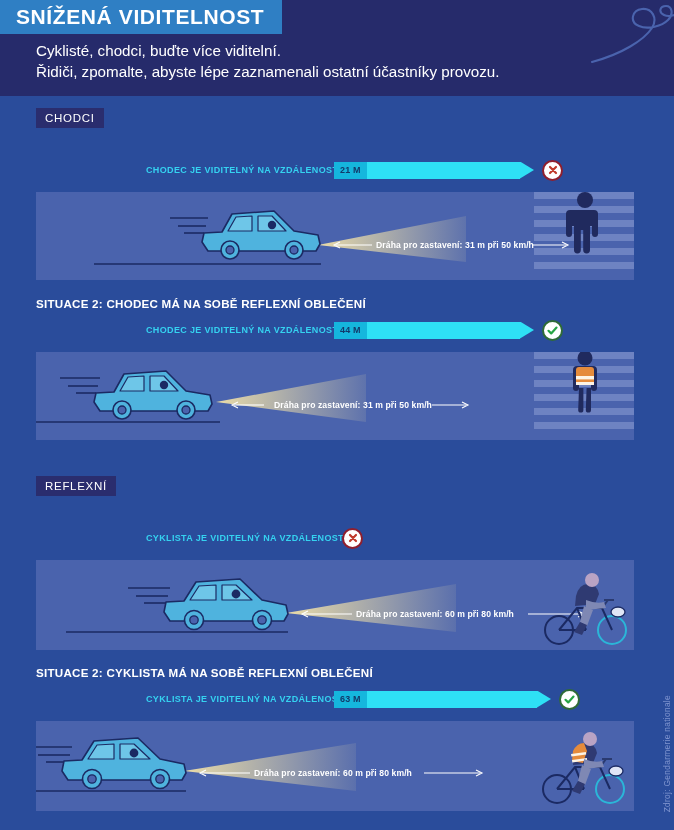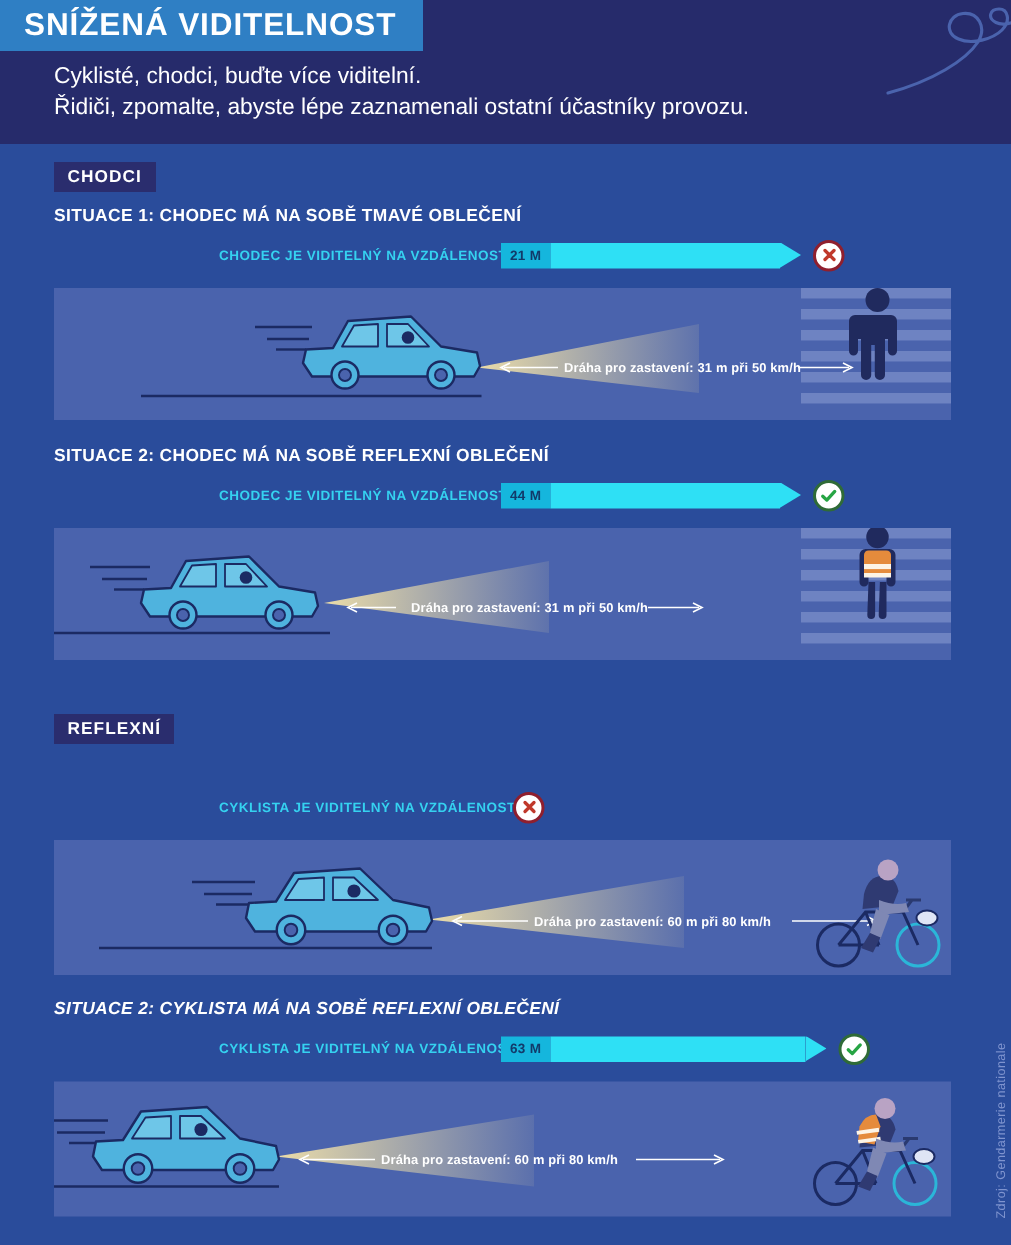--- a/index.html
+++ b/index.html
@@ -27,21 +27,21 @@
     position:absolute;left:36px;top:40px;width:600px;
     color:#ffffff;font-size:15.2px;line-height:21px;font-weight:normal;
   }
   .subtitle div{white-space:nowrap;}
 
   
   .body-area{position:absolute;left:0;top:96px;width:674px;height:734px;background:#2a4c9b;}
 
   .section-chip{
     display:inline-block;background:#2a2d6e;color:#fff;
-    font-size:11.5px;font-weight:bold;letter-spacing:.7px;
+    font-size:11.5px;font-weight:normal;letter-spacing:.7px;
     padding:4px 9px 4px 9px;
   }
   .situation-title{
     color:#ffffff;font-size:11.6px;font-weight:bold;letter-spacing:.25px;
     white-space:nowrap;
   }
 
   
   .bar-row{position:relative;height:20px;display:flex;align-items:center;}
   .bar-label{
@@ -109,21 +109,20 @@
       <div>Řidiči, zpomalte, abyste lépe zaznamenali ostatní účastníky provozu.</div>
     </div>
   </div>
 
   <div class="body-area">
 
     <div style="position:absolute;left:36px;top:12px;">
       <span class="section-chip">CHODCI</span>
     </div>
 
-    <div style="position:absolute;left:36px;top:41px;" class="situation-title">SITUACE 1: CHODEC MÁ NA SOBĚ TMAVÉ OBLEČENÍ</div>
 
     <div class="bar-row" style="position:absolute;left:146px;top:64px;width:420px;">
       <div class="bar-label" style="width:183px;">CHODEC JE VIDITELNÝ NA VZDÁLENOST</div>
       <div class="bar" style="width:200px;">
         <div class="bar-chip">21 M</div>
         <div class="bar-fill"></div>
         <div class="bar-tip"></div>
       </div>
       <div class="status bad">
         <svg width="12" height="12" viewBox="0 0 12 12">
@@ -300,21 +299,21 @@
           <path d="M540 36 q3 -12 12 -12 q9 0 11 10 l-4 10 l-20 2 z" fill="#2f3a72"></path>
           <circle cx="556" cy="20" r="7" fill="#b9a3c4"></circle>
           <path d="M550 40 q10 4 18 2 l2 6 l-20 2 z" fill="#7f88b4"></path>
           <path d="M548 46 l-4 16 l7 4 l6 -16 z" fill="#7f88b4"></path>
           <path d="M544 62 l-6 10 l8 3 l5 -10 z" fill="#2f3a72"></path>
         </g>
       </svg>
       <div class="dist-text" style="left:320px;top:49px;">Dráha pro zastavení: 60 m při 80 km/h</div>
     </div>
 
-    <div style="position:absolute;left:36px;top:570px;font-style:italic;" class="situation-title">SITUACE 2: CYKLISTA MÁ NA SOBĚ REFLEXNÍ OBLEČENÍ</div>
+    <div style="position:absolute;left:36px;top:570px;" class="situation-title">SITUACE 2: CYKLISTA MÁ NA SOBĚ REFLEXNÍ OBLEČENÍ</div>
 
     <div class="bar-row" style="position:absolute;left:146px;top:593px;width:440px;">
       <div class="bar-label" style="width:183px;">CYKLISTA JE VIDITELNÝ NA VZDÁLENOST</div>
       <div class="bar" style="width:217px;justify-content:space-between;">
         <div class="bar-chip">63 M</div>
         <div class="bar-fill"></div>
         <div class="bar-tip"></div>
       </div>
       <div class="status good">
         <svg width="13" height="13" viewBox="0 0 13 13">

